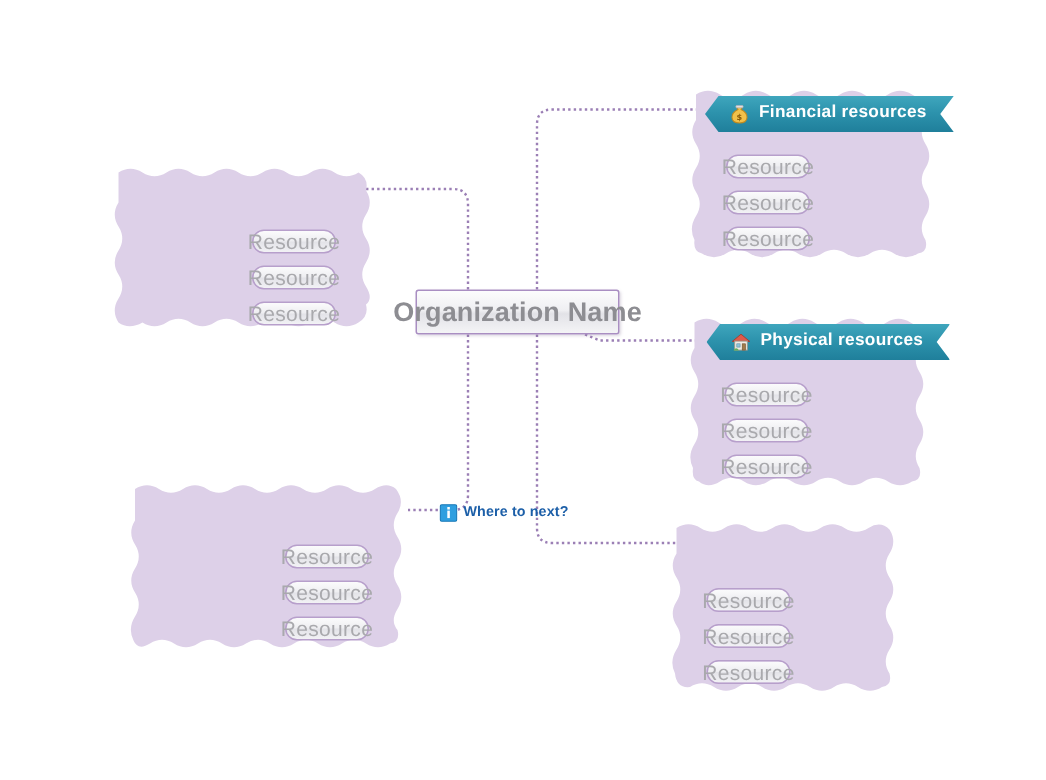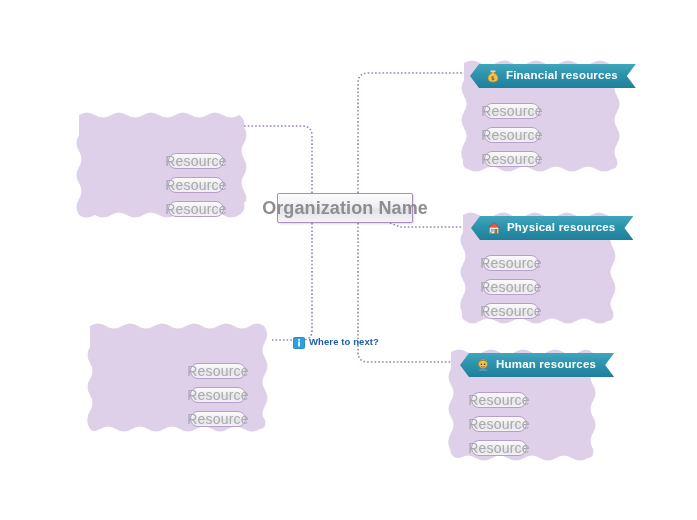--- a/index.html
+++ b/index.html
@@ -287,33 +287,20 @@
   </div>
 
   <div class="panel" style="left:446px; top:347px; width:152px; height:116px;">
     <svg class="panel-bg" viewBox="0 0 152 116" preserveAspectRatio="none">
       <path d="M5,5 Q13,0 21,5 T37,5 T53,5 T69,5 T85,5 T101,5 T117,5 T133,5 T147,6
                Q152,14 147,22 T147,38 T147,54 T147,70 T147,86 T147,102 Q149,110 142,111
                Q134,116 126,111 T110,111 T94,111 T78,111 T62,111 T46,111 T30,111 T14,111 Q5,112 4,102
                Q0,94 5,86 T5,70 T5,54 T5,38 T5,22 Z" fill="#ddd0e8"></path>
     </svg>
     <div class="panel-inner">
-      <div class="branch-head" style="left:14px; top:6px;">
-        <span class="bicon">
-          <svg viewBox="0 0 14 14" width="14" height="14">
-            <circle cx="7" cy="6" r="4.4" fill="#f2c14a" stroke="#c08a1d" stroke-width="0.7"></circle>
-            <path d="M3.4 4.2 Q7 0.8 10.6 4.2 Q10 2 7 1.8 Q4 2 3.4 4.2 Z" fill="#8a6a3a"></path>
-            <circle cx="5.4" cy="6.2" r="0.8" fill="#4a3a1a"></circle>
-            <circle cx="8.6" cy="6.2" r="0.8" fill="#4a3a1a"></circle>
-            <path d="M5.2 8.6 Q7 10 8.8 8.6" stroke="#8a5c0a" stroke-width="0.7" fill="none" stroke-linecap="round"></path>
-            <path d="M2.6 13 Q3.4 10.4 7 10.4 Q10.6 10.4 11.4 13 Z" fill="#5a8fd0"></path>
-          </svg>
-        </span>
-        <span class="blabel">Human resources</span>
-      </div>
 
       <div class="res-list" style="left:25px; top:45px;">
         <div class="res-pill">Resource</div>
         <div class="res-pill">Resource</div>
         <div class="res-pill">Resource</div>
       </div>
     </div>
   </div>
 
   <div id="center-node">

